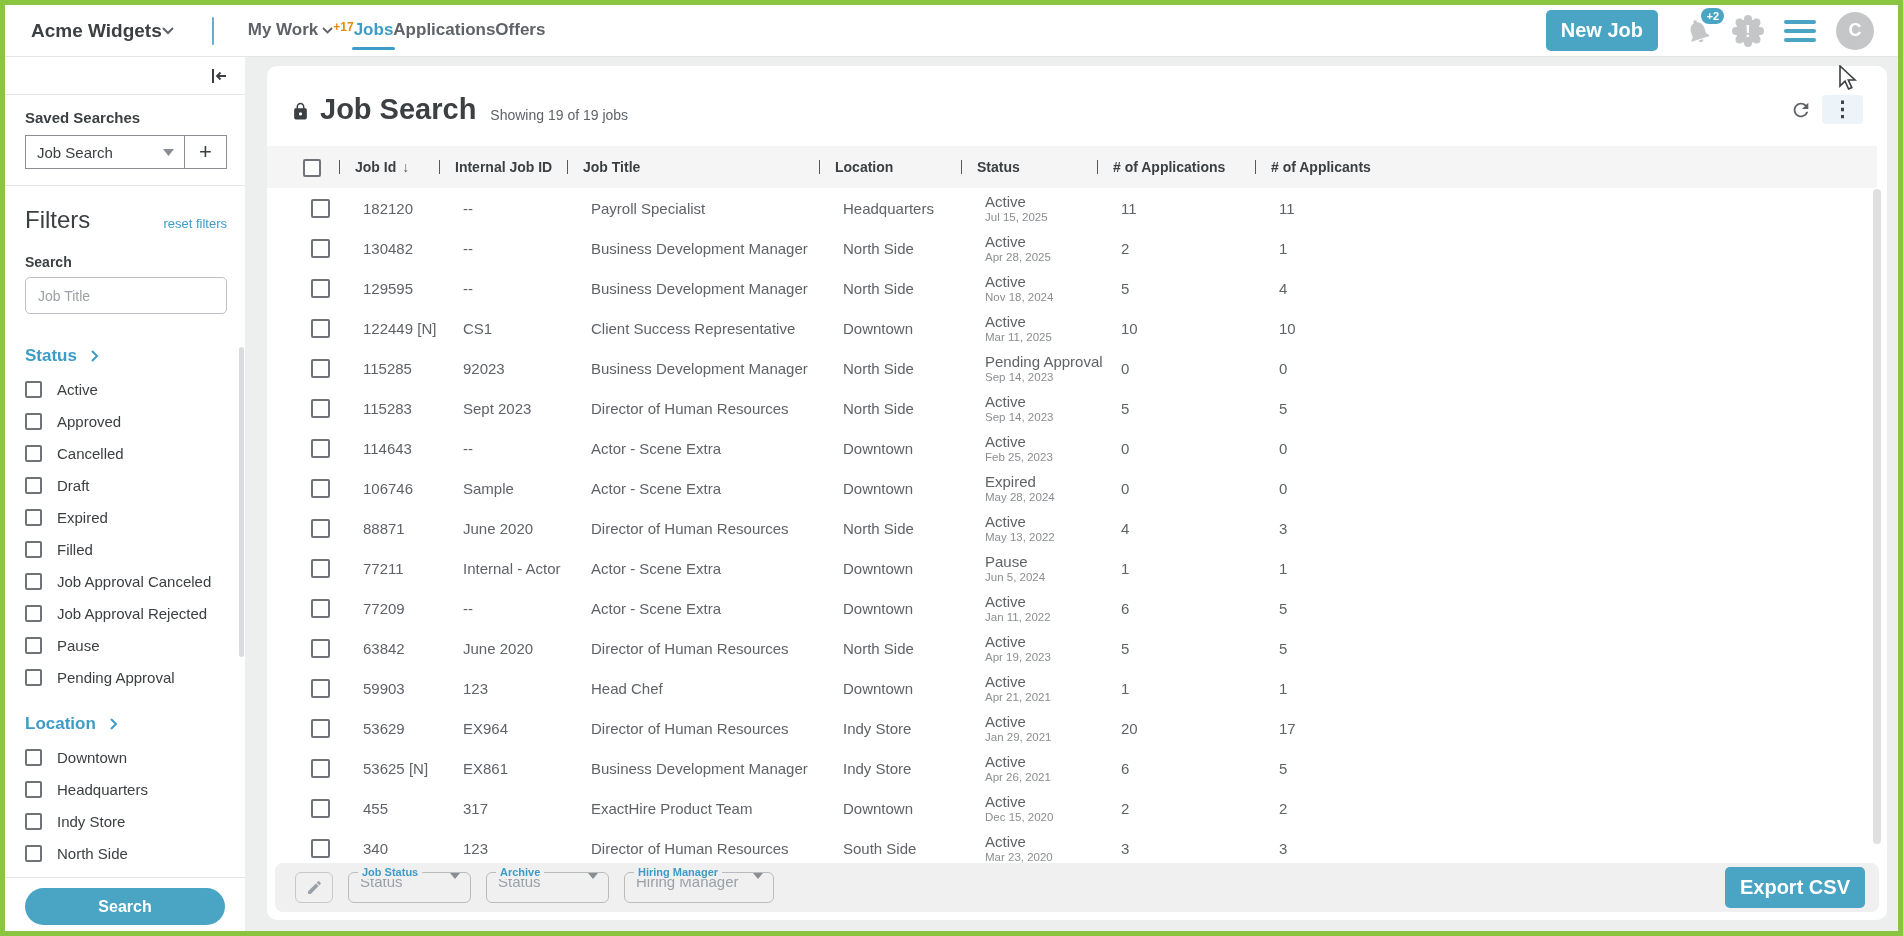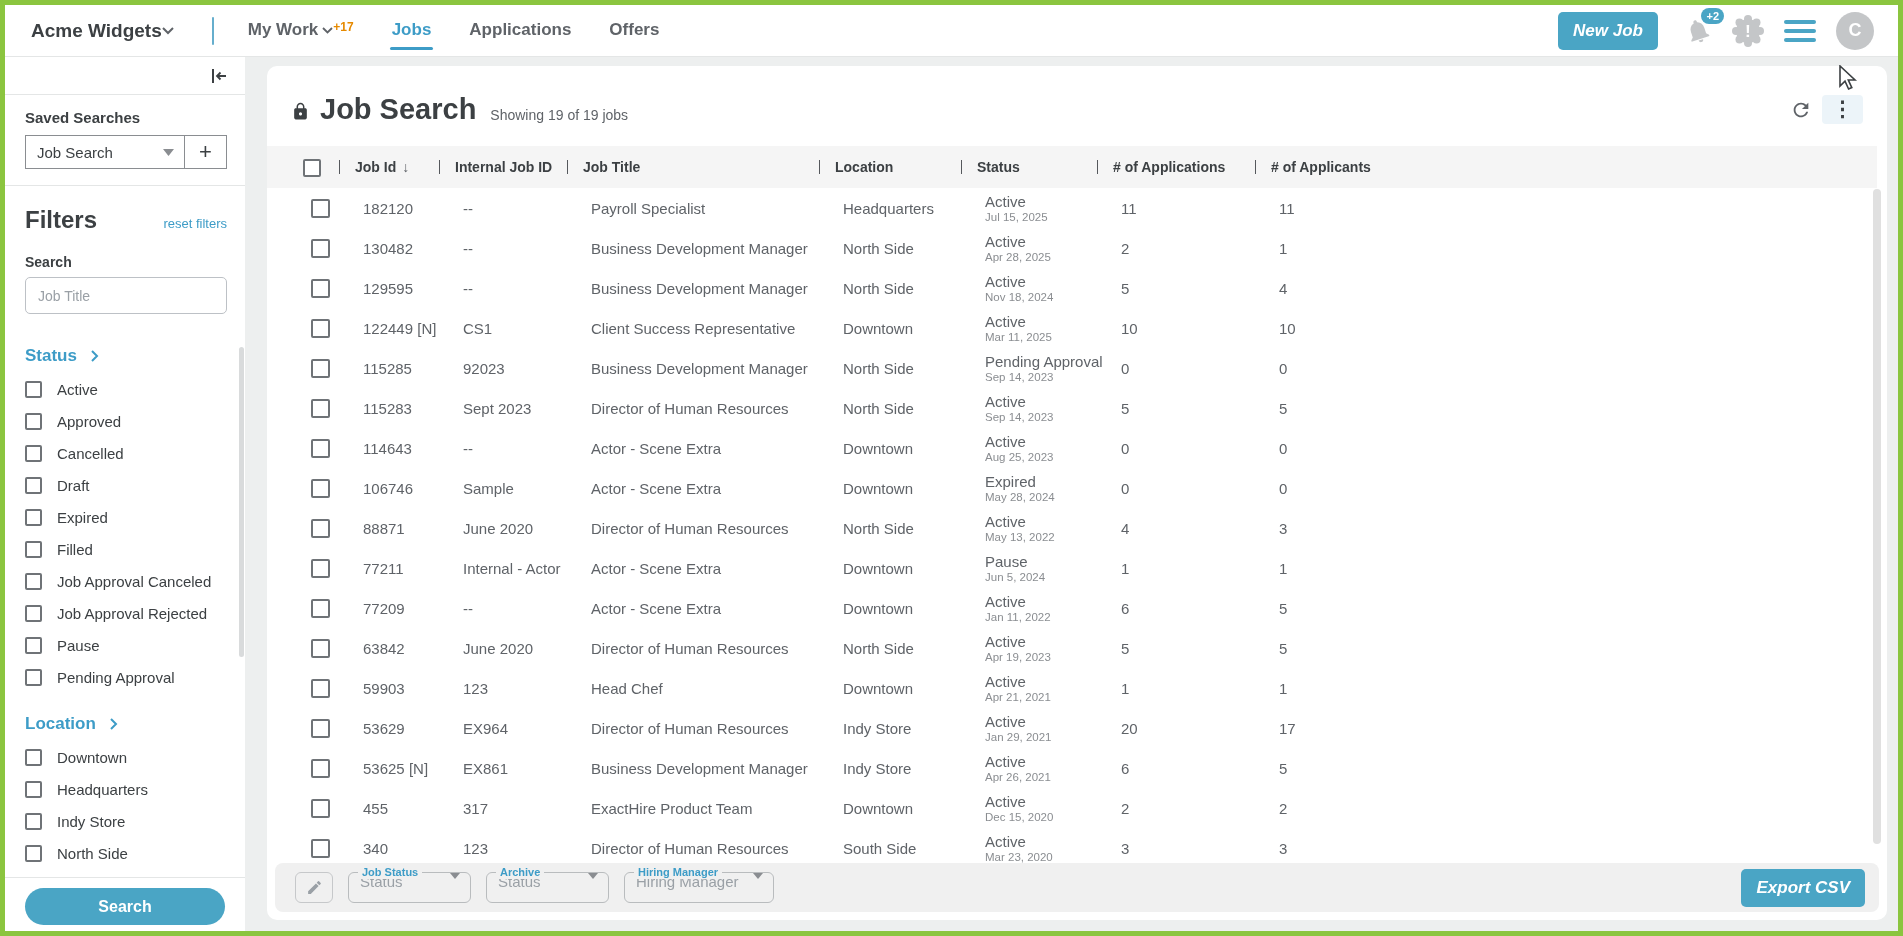--- a/index.html
+++ b/index.html
@@ -9,29 +9,29 @@
     border: 5px solid var(--green, #8bc53f);
     background: #edefef;
     color: #3c4043;
     position: relative;
   }
   
   .navbar { height:52px; background:#fff; border-bottom:1px solid #e4e6e6;
     display:flex; align-items:center; padding:0 24px 0 26px; }
   .company { display:flex; align-items:center; font-size:19px; font-weight:bold; color:#3c4043; cursor:pointer;}
   .nav-divider { width:2px; height:28px; background:#66aecd; margin:0 34px 0 38px; border-radius:1px;}
-  .nav-tabs { display:flex; align-items:center; gap:38px; }
+  .nav-tabs { display:flex; align-items:center; }
   .nav-tab { font-size:17px; font-weight:bold; color:#5f6368; position:relative; display:flex; align-items:flex-start; gap:4px; cursor:pointer; padding:10px 0 12px;}
   .nav-tab.active { color:var(--accent2,#3d9cc7); }
   .nav-tab.active::after { content:""; position:absolute; left:-2px; right:-2px; bottom:2px; height:3px; border-radius:2px; background:var(--accent2,#3d9cc7); }
   .mywork-chev { margin-top:7px; }
   .sup-badge { color:var(--orange,#e68a00); font-size:12px; font-weight:bold; margin-left:-4px; }
   .nav-right { margin-left:auto; display:flex; align-items:center; gap:20px; }
   .btn-teal { background:var(--accent,#4aa5c5); color:#fff; border:none; border-radius:5px;
-    font-family:inherit; font-size:17px; font-weight:bold; padding:9px 15px; cursor:pointer;font-style:italic; }
+    font-family:inherit; font-size:20px; font-weight:bold; padding:9px 15px; cursor:pointer; }
   .icon-btn { position:relative; display:flex; align-items:center; justify-content:center; cursor:pointer; }
   .bell-badge { position:absolute; top:-9px; right:-12px; background:var(--accent,#4aa5c5); color:#fff;
     font-size:11px; font-weight:bold; border-radius:9px; padding:2px 5px; }
   .hamburger { display:flex; flex-direction:column; gap:5px; cursor:pointer; }
   .hamburger span { width:32px; height:4px; border-radius:2px; background:var(--accent,#4aa5c5); }
   .avatar { width:38px; height:38px; border-radius:50%; background:#c4c6c8; color:#fff;
     font-size:18px; font-weight:bold; display:flex; align-items:center; justify-content:center; cursor:pointer;}
   
   .content { display:flex; height:calc(100% - 52px); }
   
@@ -39,21 +39,21 @@
   .sb-head { height:38px; border-bottom:1px solid #e4e6e6; display:flex; align-items:center;
     justify-content:flex-end; padding-right:16px; }
   .sb-scroll { flex:1; overflow:hidden; padding:14px 18px 0 20px; position:relative;}
   .sb-label { font-size:15px; font-weight:bold; color:#3c4043; }
   .saved-row { margin-top:9px; display:flex; border:1px solid #8a8d91; height:34px; align-items:stretch; }
   .saved-select { flex:1; display:flex; align-items:center; justify-content:space-between; padding:0 10px 0 11px; font-size:15px; color:#3c4043; cursor:pointer;}
   .plus-btn { width:42px; border-left:1px solid #8a8d91; display:flex; align-items:center;
     justify-content:center; font-size:22px; color:#3c4043; cursor:pointer; background:#fff;}
   .sb-div { border-bottom:1px solid #e4e6e6; margin:16px -18px 0 -20px; }
   .filters-row { display:flex; align-items:baseline; justify-content:space-between; margin-top:20px; }
-  .filters-title { font-size:24px; font-weight:bold; color:#3c4043; }
+  .filters-title { font-size:24px; font-weight:normal; color:#3c4043; }
   .link { font-size:13px; color:var(--accent2,#3d9cc7); cursor:pointer; }
   .search-label { margin-top:20px; font-size:14px; font-weight:bold; }
   .text-input { margin-top:7px; width:100%; height:37px; border:1px solid #bdc1c6; border-radius:5px;
     padding:0 12px; font-family:inherit; font-size:14px; color:#3c4043; outline:none; }
   .text-input::placeholder { color:#9aa0a6; }
   .section-head { margin-top:32px; display:flex; align-items:center; gap:14px;
     font-size:17px; font-weight:bold; color:var(--accent2,#3d9cc7); cursor:pointer; }
   .fitem { display:flex; align-items:center; gap:15px; margin-top:15px; cursor:pointer; }
   .cbx { width:17px; height:17px; border:2px solid #6f7377; border-radius:2px; background:#fff; flex:none; }
   .flabel { font-size:15px; color:#3c4043; }
@@ -414,21 +414,21 @@
   <div class="tr">
     <div class="td td-check">
               <span class="cbx-row"></span>
             </div>
     <div class="td c-id">114643</div>
     <div class="td c-internal">--</div>
     <div class="td c-title">Actor - Scene Extra</div>
     <div class="td c-location">Downtown</div>
     <div class="td td-status">
       <span class="st c-status">Active</span>
-      <span class="st-date c-date">Aug 25, 2023</span>
+      <span class="st-date c-date">Feb 25, 2023</span>
     </div>
     <div class="td c-apps">0</div>
     <div class="td c-applicants">0</div>
   </div>
 
   <div class="tr">
     <div class="td td-check">
               <span class="cbx-row"></span>
             </div>
     <div class="td c-id">106746</div>

